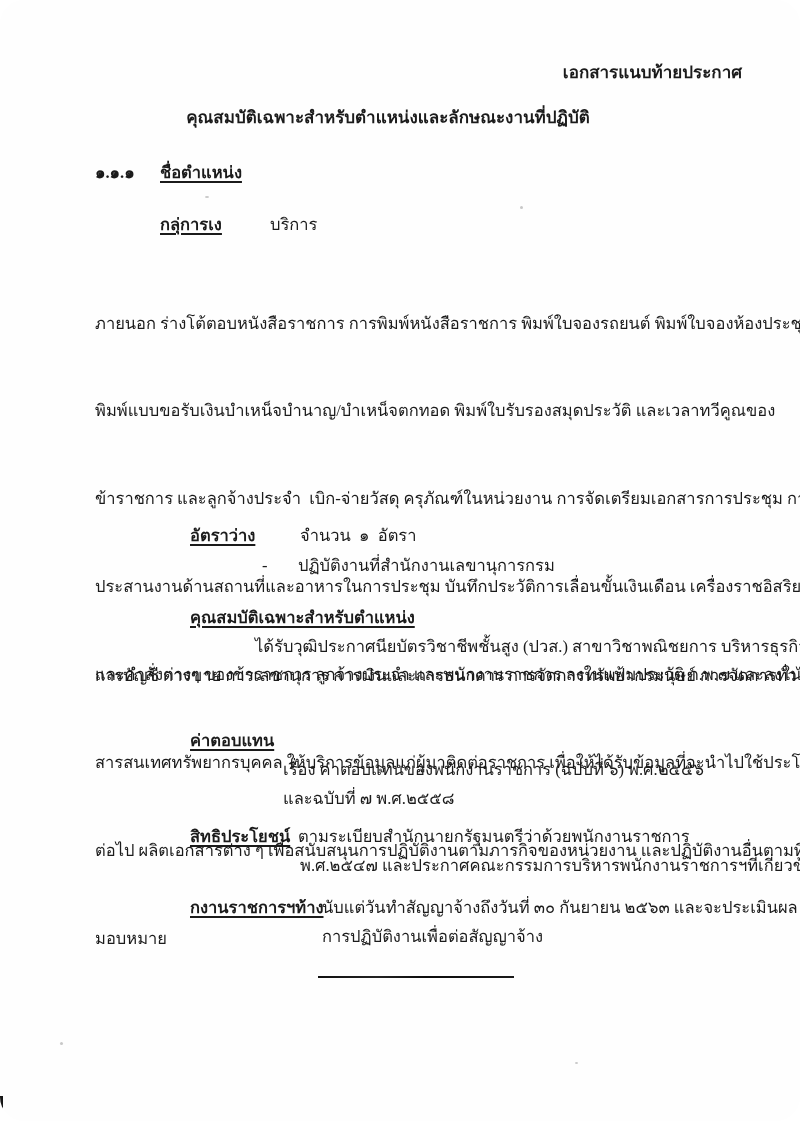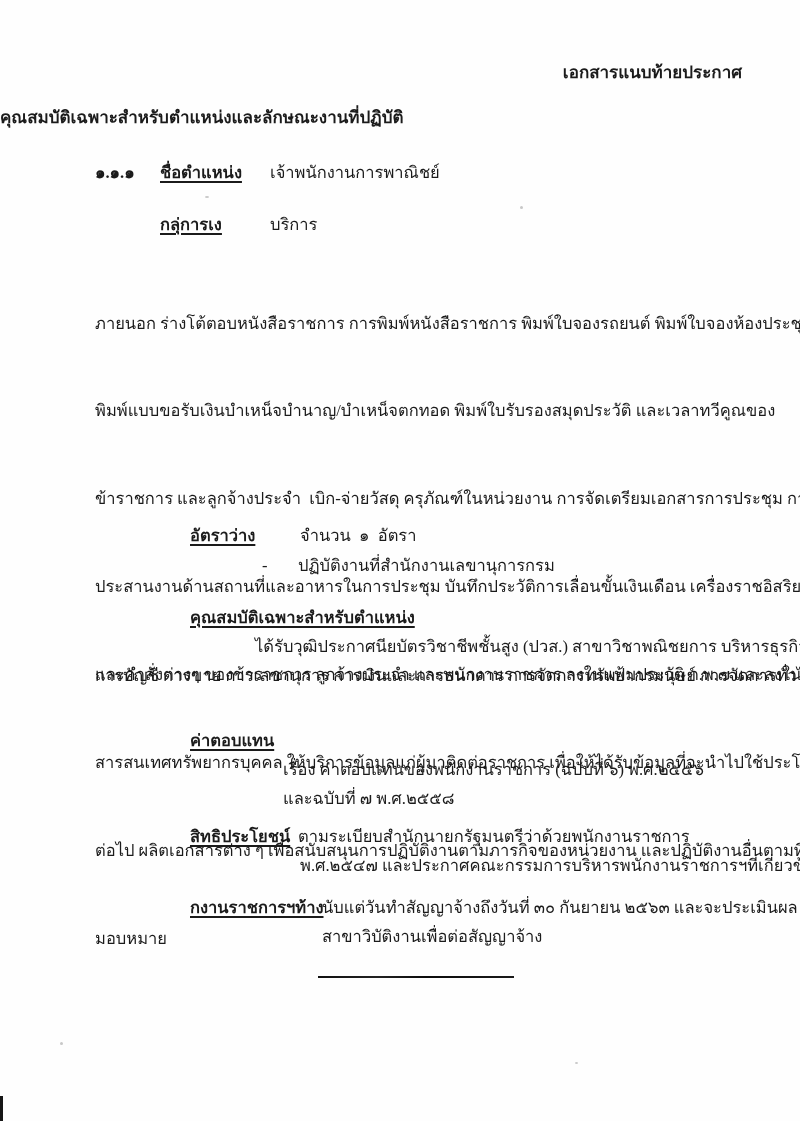--- a/index.html
+++ b/index.html
@@ -8,20 +8,21 @@
     background: #ffffff;
   }
   .page {
     position: relative;
     width: 800px;
     height: 1121px;
     background: #fefefe;
     font-family: "Liberation Serif", "DejaVu Serif", serif;
     color: #1b1b1b;
     overflow: hidden;
+    border-radius: 24px;
   }
   .abs { position: absolute; white-space: pre; }
   .t {
     font-size: 16.5px;
     line-height: 29px;
   }
   .b { font-weight: bold; }
   .ul {
     text-decoration: underline;
     text-underline-offset: 3px;
@@ -30,20 +31,21 @@
   }
   .header-note {
     top: 58px;
     right: 58px;
     font-size: 17px;
   }
   .doc-title {
     top: 103px;
     left: 0;
     width: 776px;
+    text-align: center;
     font-size: 17px;
     white-space: pre;
   }
   .para { line-height: 29.3px; }
   .para .line { white-space: pre; }
   .divider {
     position: absolute;
     left: 318px;
     top: 976px;
     width: 196px;
@@ -69,21 +71,20 @@
 <body>
 
 <div class="page">
 
   <div class="abs t b header-note">เอกสารแนบท้ายประกาศ</div>
 
   <div class="abs t b doc-title">คุณสมบัติเฉพาะสำหรับตำแหน่งและลักษณะงานที่ปฏิบัติ</div>
 
   <div class="abs t b" style="left:95px; top:158px;">๑.๑.๑</div>
   <div class="abs t b ul" style="left:160px; top:158px;">ชื่อตำแหน่ง</div>
-  <div class="abs t" style="left:270px; top:158px;">เจ้าพนักงานการพาณิชย์</div>
 
   <div class="abs t b ul" style="left:160px; top:210px;">กลุ่การเง</div>
   <div class="abs t" style="left:270px; top:210px;">บริการ</div>
 
   <div class="abs t para" style="left:95px; top:250px; width:660px;">
     <div class="line">ภายนอก ร่างโต้ตอบหนังสือราชการ การพิมพ์หนังสือราชการ พิมพ์ใบจองรถยนต์ พิมพ์ใบจองห้องประชุม</div>
     <div class="line">พิมพ์แบบขอรับเงินบำเหน็จบำนาญ/บำเหน็จตกทอด พิมพ์ใบรับรองสมุดประวัติ และเวลาทวีคูณของ</div>
     <div class="line">ข้าราชการ และลูกจ้างประจำ  เบิก-จ่ายวัสดุ ครุภัณฑ์ในหน่วยงาน การจัดเตรียมเอกสารการประชุม การ</div>
     <div class="line">ประสานงานด้านสถานที่และอาหารในการประชุม บันทึกประวัติการเลื่อนขั้นเงินเดือน เครื่องราชอิสริยาภรณ์</div>
     <div class="line">และคำสั่งต่างๆ ของข้าราชการ ลูกจ้างประจำ และพนักงานราชการ ลงในแฟ้มประวัติ ก.พ.๗ และลงในระบบ</div>
@@ -104,21 +105,21 @@
   <div class="abs t b ul" style="left:190px; top:726px;">ค่าตอบแทน</div>
   <div class="abs t" style="left:283px; top:755px;">เรื่อง ค่าตอบแทนของพนักงานราชการ (ฉบับที่ ๖) พ.ศ.๒๕๕๖</div>
   <div class="abs t" style="left:283px; top:784px;">และฉบับที่ ๗ พ.ศ.๒๕๕๘</div>
 
   <div class="abs t b ul" style="left:190px; top:822px;">สิทธิประโยชน์</div>
   <div class="abs t" style="left:298px; top:822px;">ตามระเบียบสำนักนายกรัฐมนตรีว่าด้วยพนักงานราชการ</div>
   <div class="abs t" style="left:300px; top:851px;">พ.ศ.๒๕๔๗ และประกาศคณะกรรมการบริหารพนักงานราชการฯที่เกี่ยวข้อง</div>
 
   <div class="abs t b ul" style="left:190px; top:893px;">กงานราชการฯท้าง</div>
   <div class="abs t" style="left:322px; top:893px;">นับแต่วันทำสัญญาจ้างถึงวันที่ ๓๐ กันยายน ๒๕๖๓ และจะประเมินผล</div>
-  <div class="abs t" style="left:322px; top:922px;">สาขาวิบัติงานเพื่อต่อสัญญาจ้าง</div>
+  <div class="abs t" style="left:322px; top:922px;">การปฏิบัติงานเพื่อต่อสัญญาจ้าง</div>
 
   <div class="divider"></div>
 
   <div class="edge-mark"></div>
   <div class="speck" style="left:205px; top:196px; width:4px; height:2px;"></div>
   <div class="speck" style="left:520px; top:206px; width:3px; height:3px;"></div>
   <div class="speck" style="left:60px; top:1042px; width:3px; height:3px;"></div>
   <div class="speck" style="left:575px; top:1062px; width:3px; height:2px;"></div>
 
 </div>

